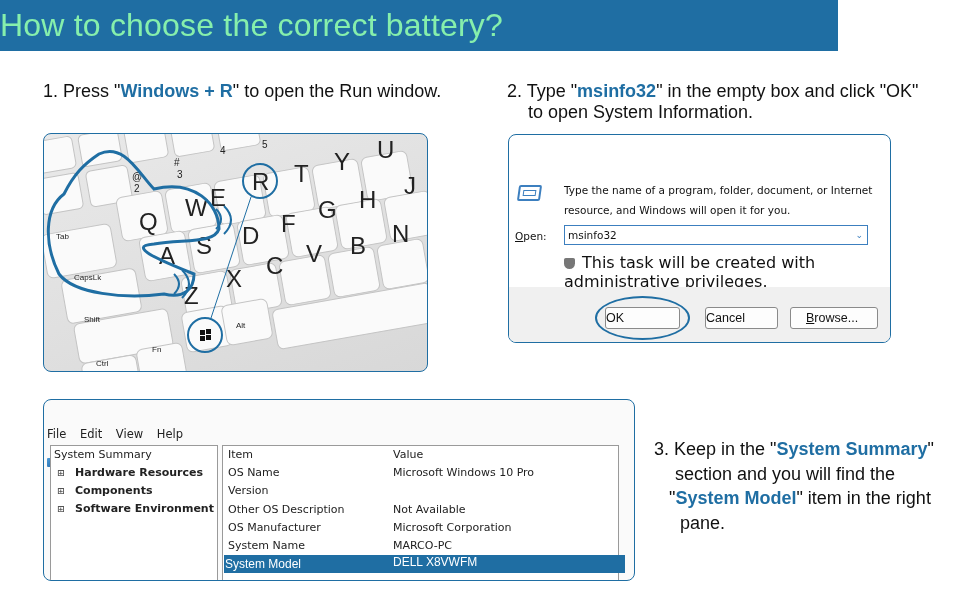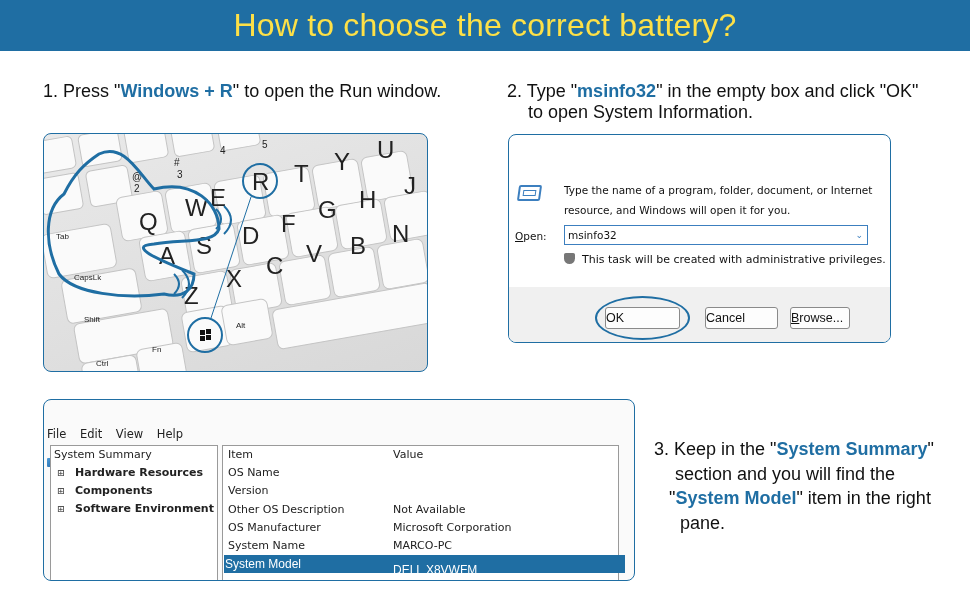--- a/index.html
+++ b/index.html
@@ -1,21 +1,21 @@
 <!DOCTYPE html>
 <html><head>
 <meta charset="utf-8">
 <style>
   * { box-sizing: border-box; margin: 0; padding: 0; }
   html, body { width: 970px; height: 600px; background: #ffffff; overflow: hidden; }
   body { position: relative; font-family: "Liberation Sans", sans-serif; color: #111; }
 
   .banner {
-    position: absolute; left: 0; top: 0; width: 970px; height: 51px;
-    background: #1f6ea3; color: #fde047; text-align: center;
+    position: absolute; left: 0; top: 0; width: 838px; height: 51px;
+    background: #1f6ea3; color: #86efac; 
     font-size: 32px; line-height: 51px; font-weight: normal; letter-spacing: 0.2px;
   }
 
   .step { position: absolute; font-size: 18px; line-height: 21px; color: #111; }
   .hl { color: #1f6ea3; font-weight: bold; }
   .step1 { left: 43px; top: 81px; }
   .step2 { left: 507px; top: 81px; width: 460px; }
   .step2 .l2 { padding-left: 21px; display: block; }
   .step3 { left: 654px; top: 437px; width: 310px; font-size: 18px; line-height: 24.5px; }
   .step3 .ind1 { padding-left: 21px; display:block; }
@@ -43,31 +43,31 @@
   .run-body-ico { position: absolute; left: 9px; top: 50px; width: 23px; height: 16px; border: 2px solid #3c7fbf; border-radius: 2px; transform: skewX(-8deg); }
   .run-body-ico::after { content:""; position:absolute; left:3px; top:3px; right:3px; bottom:3px; border:1.5px solid #3c7fbf; }
   .run-desc { position: absolute; left: 55px; top: 45px; font-size: 10.5px; line-height: 20px; width: 320px; }
   .run-open-lbl { position: absolute; left: 6px; top: 95px; font-size: 10.5px; }
   .run-open-lbl u { text-decoration: underline; }
   .run-input {
     position: absolute; left: 55px; top: 90px; width: 304px; height: 20px;
     border: 1px solid #3c7fbf; font-size: 10.5px; line-height: 18px; padding-left: 3px; background: #fff;
   }
   .run-input .chev { position: absolute; right: 4px; top: 0; font-size: 9px; color: #3c7fbf; }
-  .run-admin { position: absolute; left: 55px; top: 118px; font-size: 11px; text-align: center; }
+  .run-admin { position: absolute; left: 55px; top: 118px; font-size: 16px; }
   .run-admin .shield { display:inline-block; width: 11px; height: 11px; background: #777; border-radius: 2px 2px 6px 6px; margin-right: 7px; vertical-align: -1px; }
   .run-footer { position: absolute; left: 0; top: 152px; width: 100%; height: 57px; background: #f0f0f0; }
   .btn {
     position: absolute; top: 172px; height: 22px; border: 1px solid #8a8a8a; border-radius: 3px;
     background: #fdfdfd; font-family: "Liberation Sans", sans-serif; font-size: 12.5px; line-height: 20px;
     color: #111; cursor: pointer;
   }
   .btn-ok { left: 96px; width: 75px; }
   .btn-cancel { left: 196px; width: 73px; }
-  .btn-browse { left: 281px; width: 60px; }
+  .btn-browse { left: 281px; width: 88px; padding-left: 15px; }
   .btn-browse u { text-decoration: underline; }
   .ok-ring { position: absolute; left: 86px; top: 161px; width: 95px; height: 44px; border: 2px solid #1f6ea3; border-radius: 50%; }
 
   
   .sysinfo {
     position: absolute; left: 43px; top: 399px; width: 592px; height: 182px;
     border: 1.5px solid #1f6ea3; border-radius: 8px; background: #fafafa; overflow: hidden;
     font-family: "DejaVu Sans", sans-serif; font-size: 11px; color: #222;
   }
   .si-title { position: absolute; left: 3px; top: 9px; font-size: 11.5px; margin-top: 46px; }
@@ -83,21 +83,21 @@
   .si-left .plus { display:inline-block; width: 8px; height: 8px; font-size: 9px; line-height: 8px; color:#555; margin-right: 10px; }
   .si-right {
     position: absolute; left: 178px; top: 45px; width: 397px; height: 136px;
     border: 1px solid #9a9a9a; border-bottom: none; background: #fff;
   }
   .si-right .row { position: relative; height: 18.2px; line-height: 18px; white-space: nowrap; }
   .si-right .c1 { position: absolute; left: 5px; }
   .si-right .c2 { position: absolute; left: 170px; }
   .si-right .row.sel { background: #1f6ea3; color: #fff; font-family: "Liberation Sans", sans-serif; font-size: 12px; margin-left: 1px; width: 401px; }
   .si-right .row.sel .c1 { left: 1px; }
-  .si-right .row.sel .c2 { left: 169px; top: -2px; margin-top: 8px; }
+  .si-right .row.sel .c2 { left: 169px; top: -2px; }
 </style>
 </head>
 <body>
 
 <div class="banner">How to choose the correct battery?</div>
 
 <div class="step step1">
   <span>1. Press "</span><span class="hl">Windows + R</span><span>" to open the Run window.</span>
 </div>
 
@@ -232,20 +232,21 @@
     <div class="row child"><span class="plus">⊞</span><span>Components</span></div>
     <div class="row child"><span class="plus">⊞</span><span>Software Environment</span></div>
   </div>
   <div class="si-right">
     <div class="row">
       <span class="c1">Item</span>
       <span class="c2">Value</span>
     </div>
     <div class="row">
         <span class="c1">OS Name</span>
+        <span class="c2">Microsoft Windows 10 Pro</span>
       </div>
     <div class="row">
         <span class="c1">Version</span>
       </div>
     <div class="row">
         <span class="c1">Other OS Description</span>
         <span class="c2">Not Available</span>
       </div>
     <div class="row">
         <span class="c1">OS Manufacturer</span>

